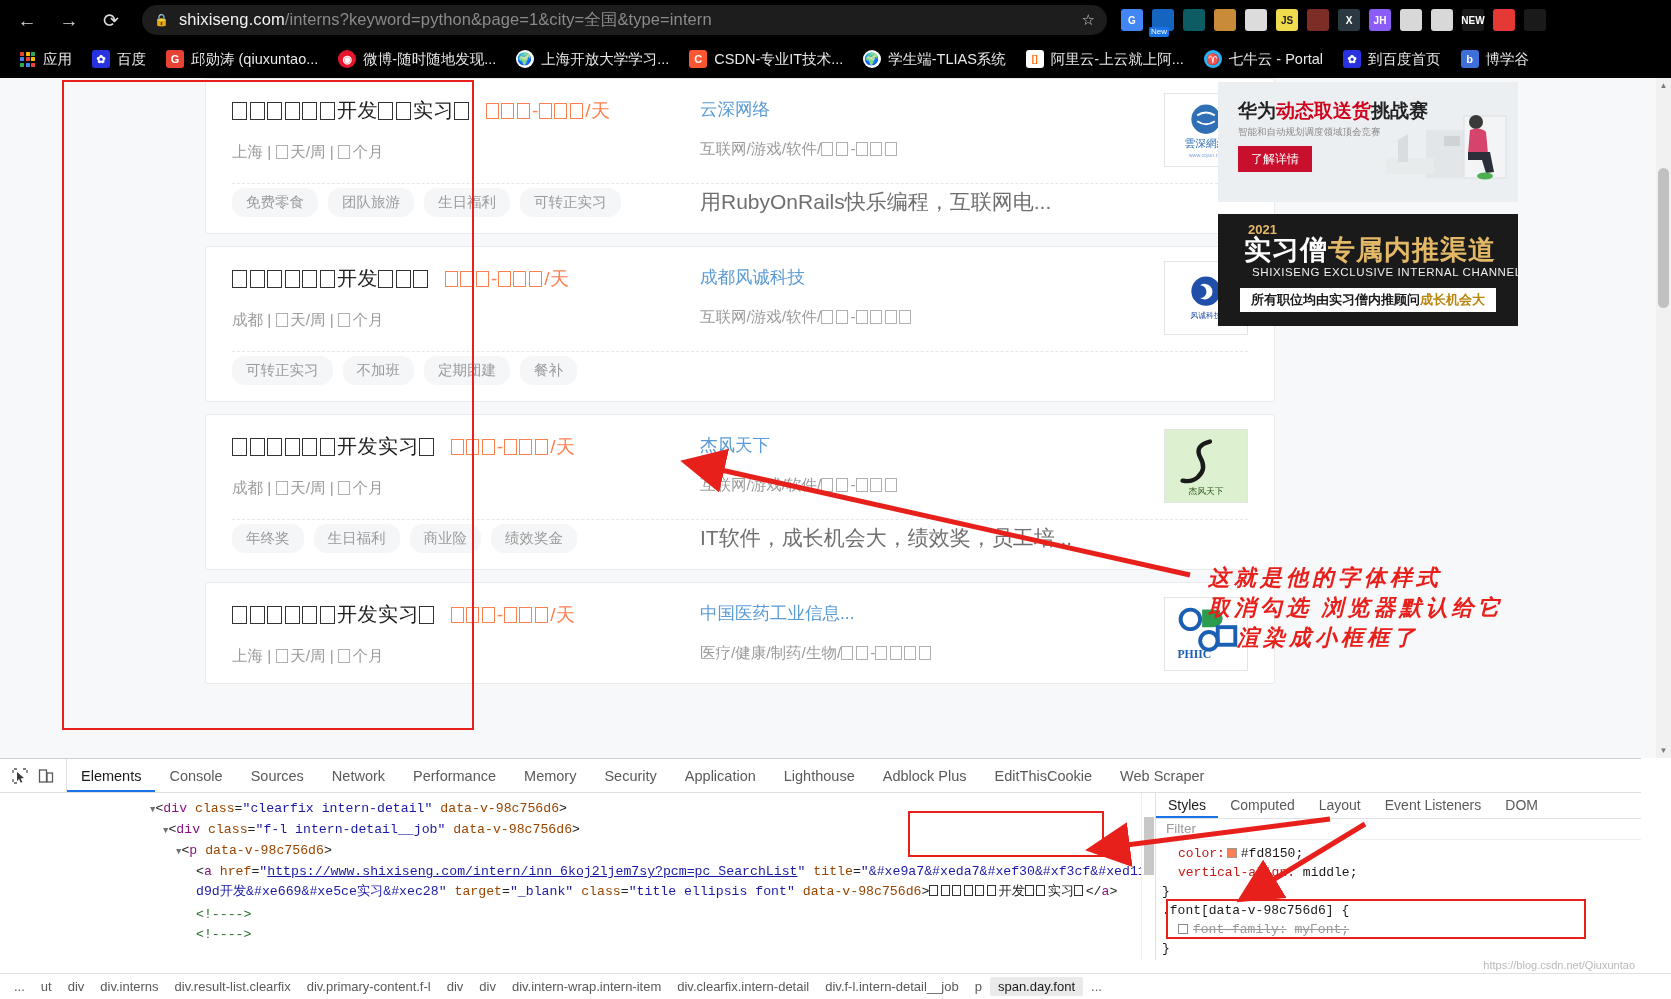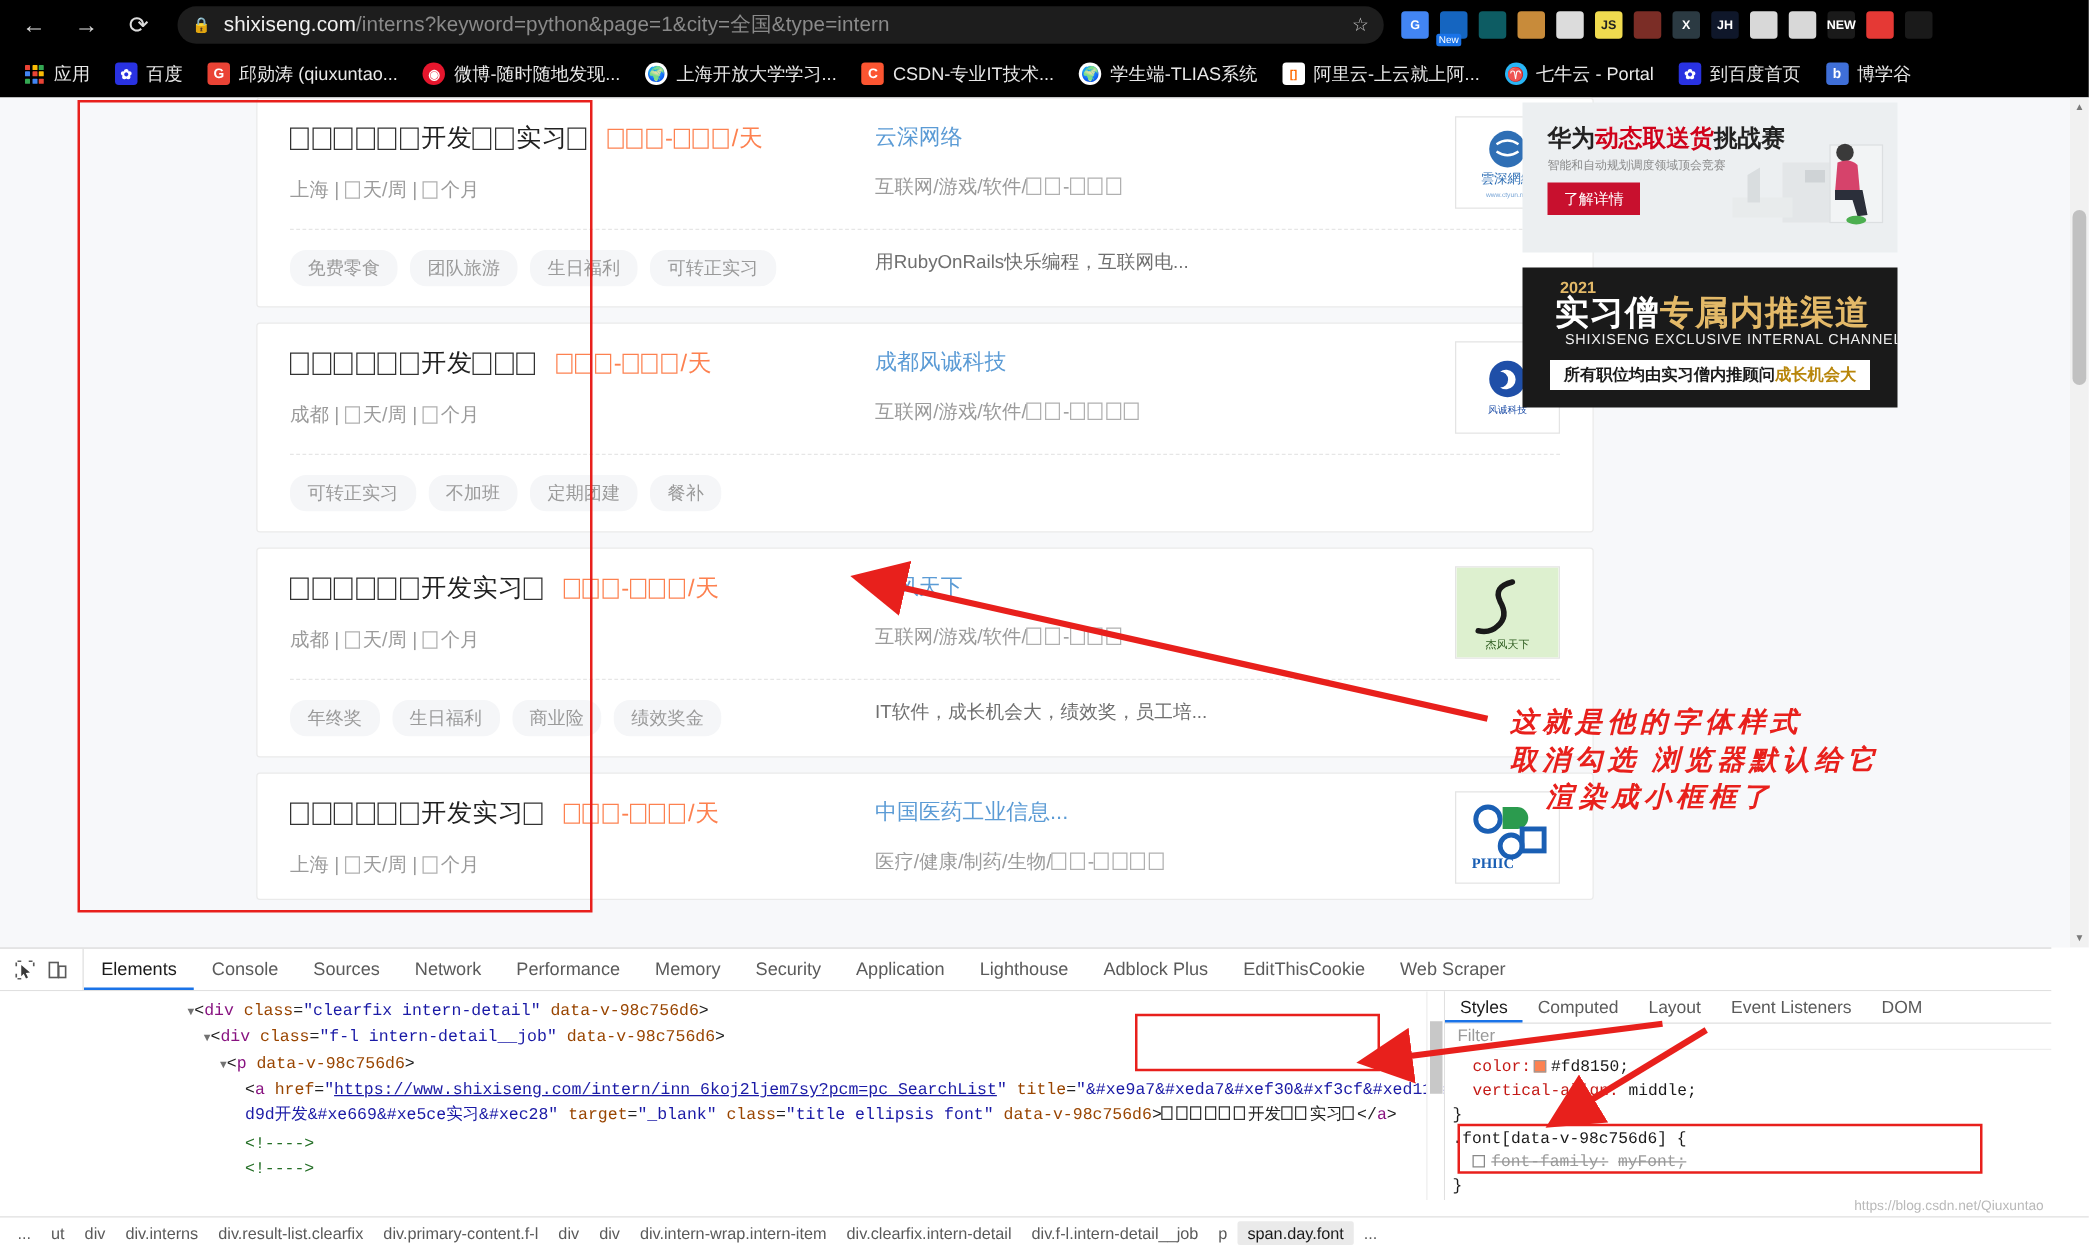--- a/index.html
+++ b/index.html
@@ -107,27 +107,27 @@
   .job-meta .tofu i { width: 12px; height: 14px; border-color: #b0b0b0; border-width: 1.4px; vertical-align: -2px;}
   .company-name { font-size: 17.5px; color: #5b9bd5; }
   .company-meta { margin-top: 18px; font-size: 15.5px; color: #9b9b9b; white-space: nowrap; }
   .company-meta .tofu i { width: 12px; height: 14px; border-color: #b0b0b0; border-width: 1.4px; vertical-align: -2px;}
   .logo-box {
     position: absolute; right: 0; top: -4px; width: 84px; height: 74px;
     border: 1px solid #e4e4e4; background: #fff;
     display: flex; align-items: center; justify-content: center; overflow: hidden;
   }
   .divider { border-top: 1px dashed #e6e6e6; margin: 20px 0 0 0; }
-  .job-bottom { display: flex; margin-top: 16px; }
+  .job-bottom { display: flex; margin-top: 4px; }
   .tags-col { width: 430px; flex: 0 0 430px; display: flex; gap: 10px; }
   .tag {
     background: #f5f6f8; color: #9a9a9a; border-radius: 13px;
     font-size: 14.5px; padding: 5px 14px; white-space: nowrap;
   }
-  .desc-col { flex: 1 1 auto; padding-left: 38px; font-size: 15px; color: #6f6f6f; white-space: nowrap; }
+  .desc-col { flex: 1 1 auto; padding-left: 38px; font-size: 21px; color: #6f6f6f; white-space: nowrap; }
 
   
   .redbox {
     position: absolute; border: 2.5px solid #e8201c; pointer-events: none;
   }
 
   
   .ads { position: absolute; left: 1218px; top: 4px; width: 300px; }
   .ad1 { width: 300px; height: 120px; background: #eceff1; position: relative; overflow: hidden; }
   .ad1-title { position: absolute; left: 20px; top: 16px; font-size: 19px; font-weight: bold; color: #222; white-space: nowrap;}
@@ -248,21 +248,21 @@
         <div class="ext-ico" style="background: rgb(66, 133, 244); color: rgb(255, 255, 255);">G</div>
         <div class="ext-ico" style="background: rgb(21, 101, 192); color: rgb(255, 255, 255);">
           <span class="badge">New</span>
         </div>
         <div class="ext-ico" style="background: rgb(13, 92, 99); color: rgb(255, 255, 255);"></div>
         <div class="ext-ico" style="background: rgb(200, 139, 58); color: rgb(255, 255, 255);"></div>
         <div class="ext-ico" style="background: rgb(220, 220, 220); color: rgb(34, 34, 34);"></div>
         <div class="ext-ico" style="background: rgb(240, 219, 79); color: rgb(34, 34, 34);">JS</div>
         <div class="ext-ico" style="background: rgb(123, 45, 38); color: rgb(255, 255, 255);"></div>
         <div class="ext-ico" style="background: rgb(43, 58, 66); color: rgb(255, 255, 255);">X</div>
-        <div class="ext-ico" style="background: #0f172a; color: rgb(255, 255, 255);">JH</div>
+        <div class="ext-ico" style="background: #8b5cf6; color: rgb(255, 255, 255);">JH</div>
         <div class="ext-ico" style="background: rgb(216, 216, 216); color: rgb(34, 34, 34);"></div>
         <div class="ext-ico" style="background: rgb(216, 216, 216); color: rgb(34, 34, 34);"></div>
         <div class="ext-ico" style="background: rgb(26, 26, 26); color: rgb(255, 255, 255);">NEW</div>
         <div class="ext-ico" style="background: rgb(229, 57, 53); color: rgb(255, 255, 255);"></div>
         <div class="ext-ico" style="background: rgb(26, 26, 26); color: rgb(255, 255, 255);"></div>
       </div>
   </div>
 
   <div class="bookmarks-row" id="bm-row">
       <div class="bm">

